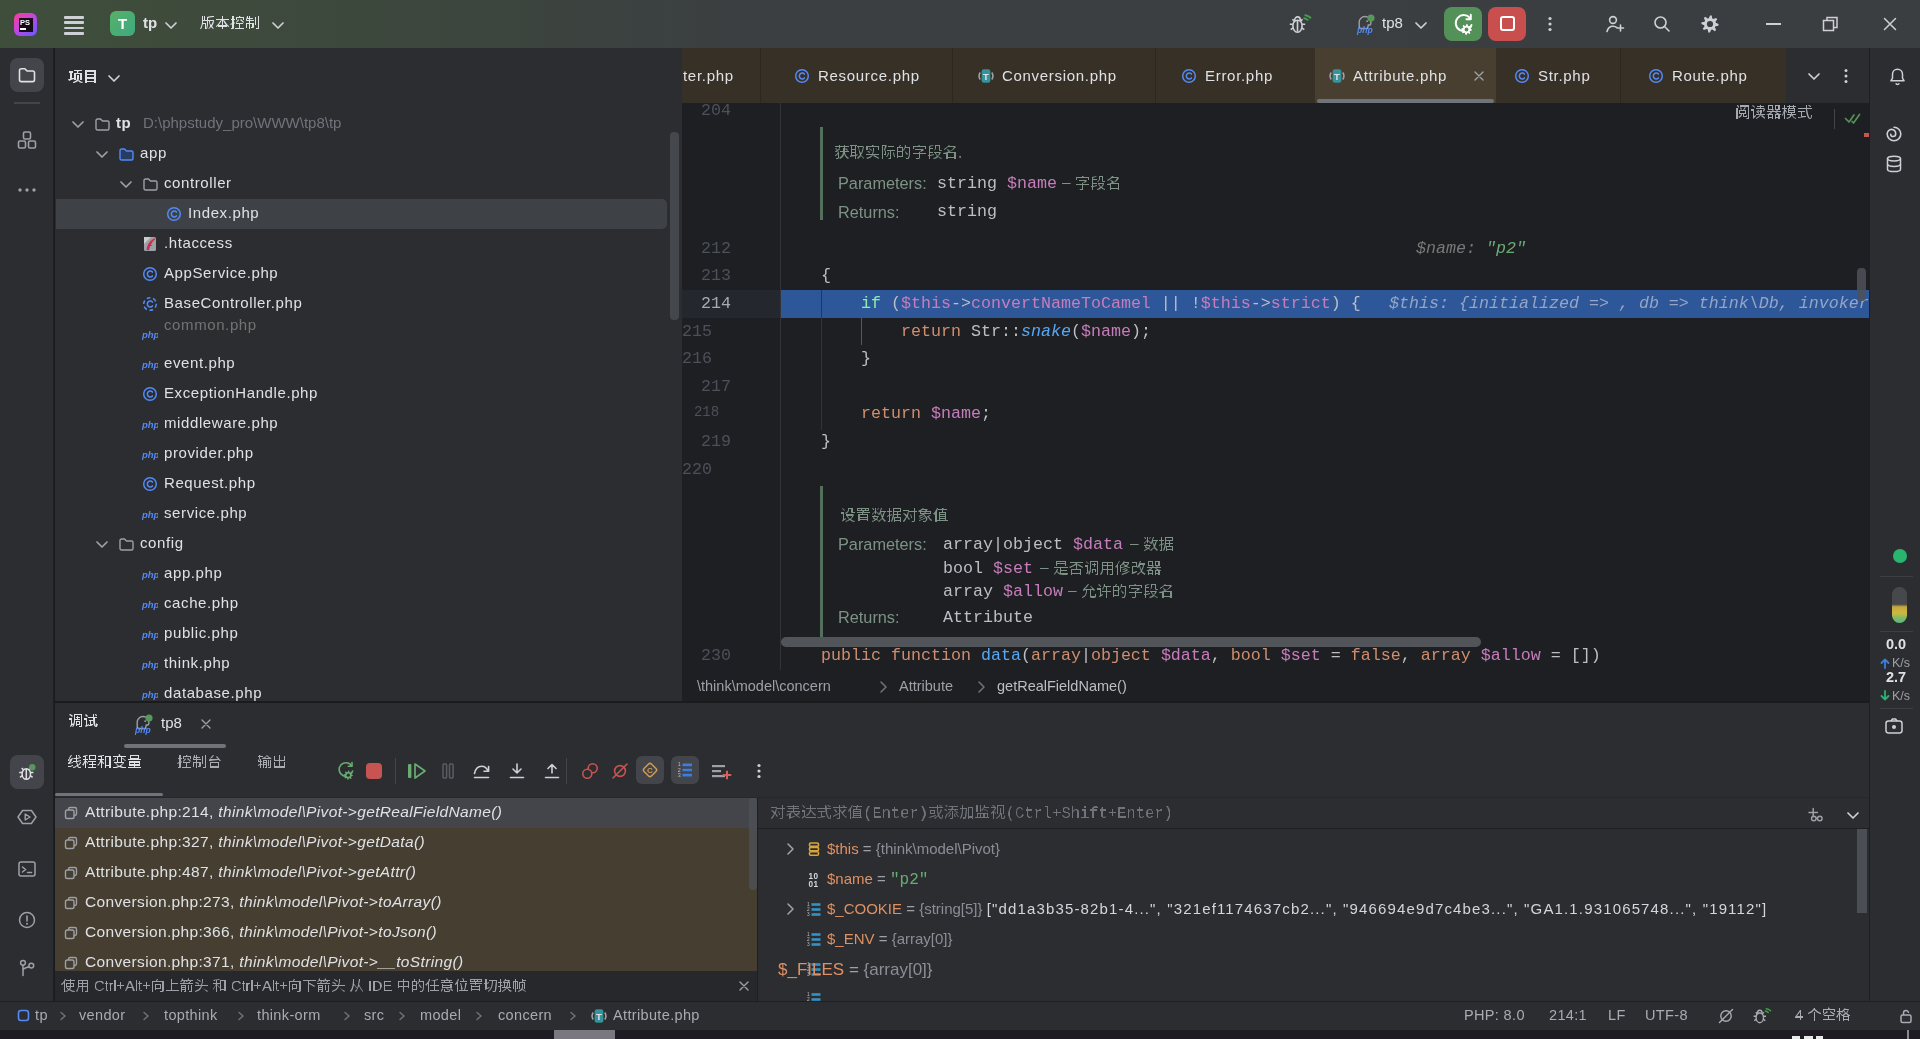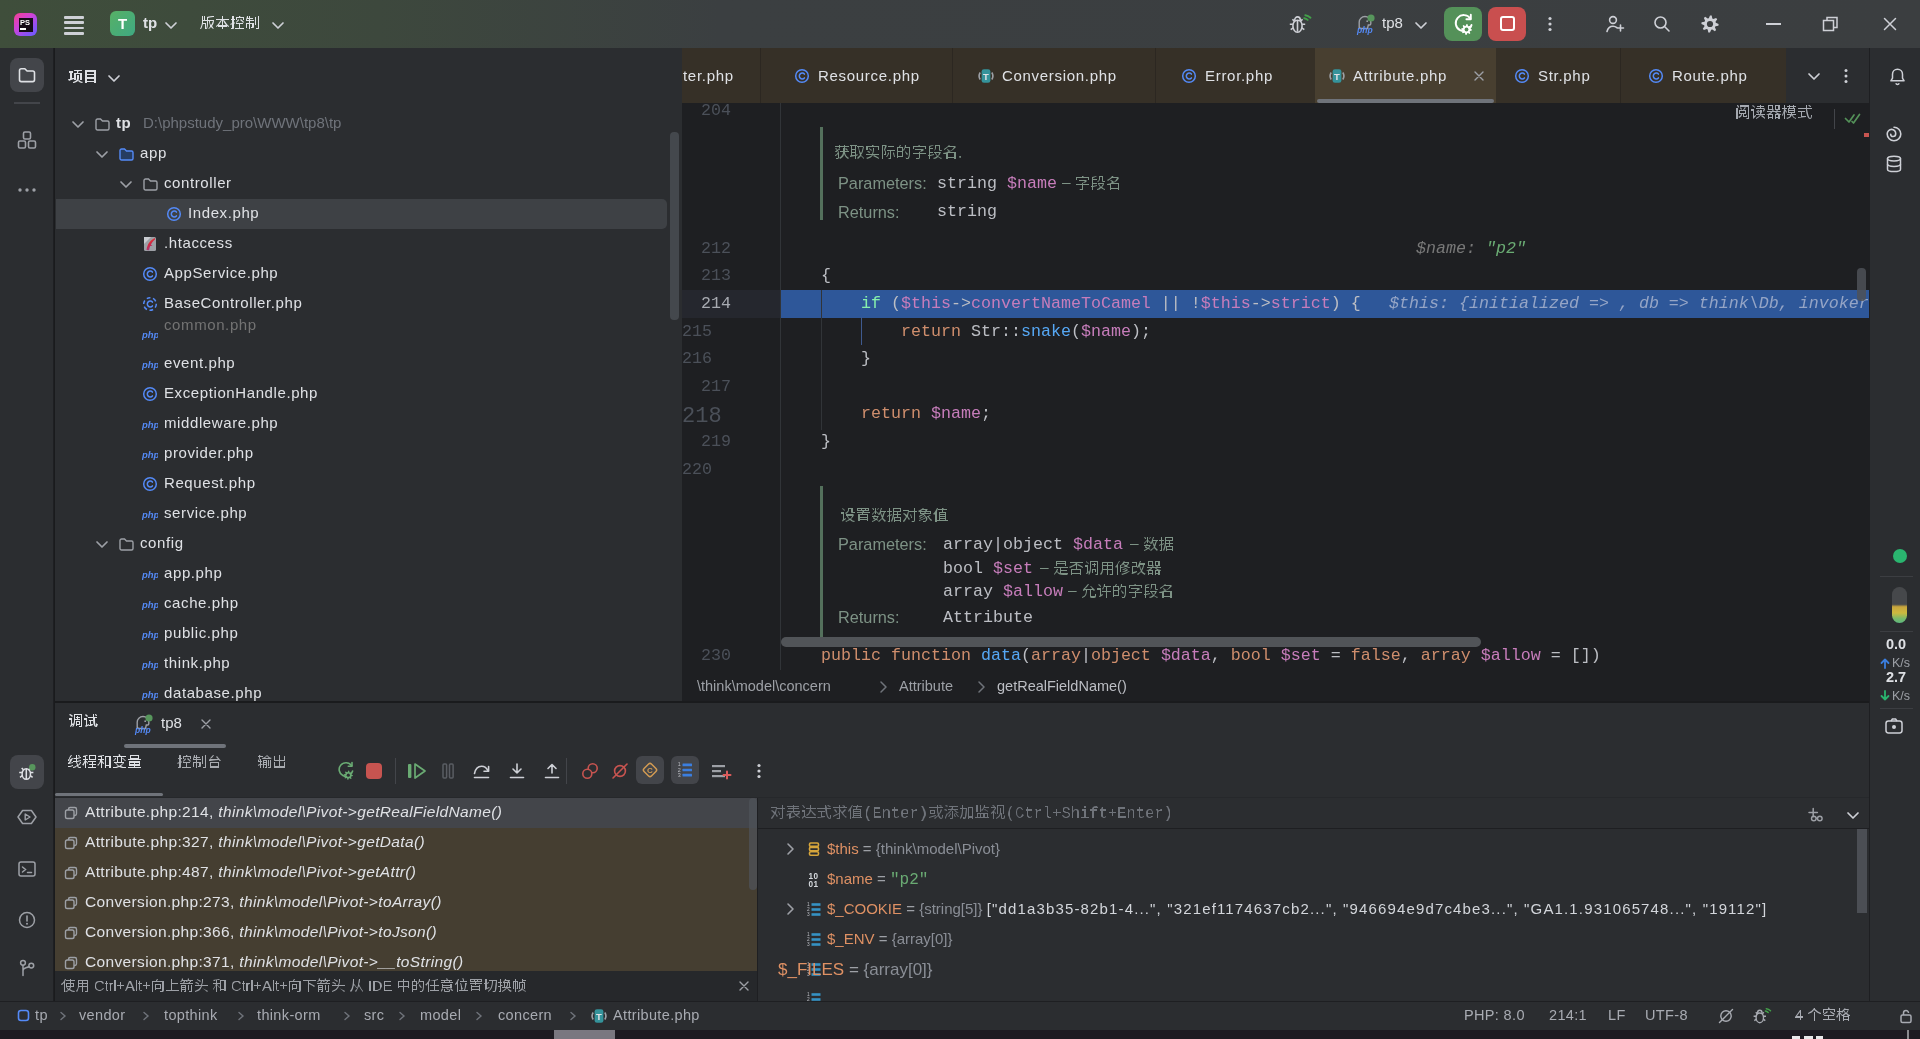--- a/index.html
+++ b/index.html
@@ -419,41 +419,41 @@
 <div class="abs" style="left:781px;top:290.4px;width:1088px;height:27.6px;background:#2e5799"></div>
 <div class="abs" style="left:821px;top:290px;width:1px;height:140px;background:#313438"></div>
 <div class="abs" style="left:861px;top:317px;width:1px;height:28px;background:#3f5a8f"></div>
 <div class="abs mono" style="left:682px;top:100.7px;width:49px;font-size:16.66px;color:#4b5059;text-align:right;white-space:pre">204</div>
 <div class="abs mono" style="left:682px;top:238.7px;width:49px;font-size:16.66px;color:#4b5059;text-align:right;white-space:pre">212</div>
 <div class="abs mono" style="left:682px;top:266.3px;width:49px;font-size:16.66px;color:#4b5059;text-align:right;white-space:pre">213</div>
 <div class="abs mono" style="left:682px;top:293.9px;width:49px;font-size:16.66px;color:#a7aab1;text-align:right;white-space:pre">214</div>
 <div class="abs mono" style="left:682px;top:321.5px;width:49px;font-size:16.66px;color:#4b5059;text-align:left;white-space:pre">215</div>
 <div class="abs mono" style="left:682px;top:349.1px;width:49px;font-size:16.66px;color:#4b5059;text-align:left;white-space:pre">216</div>
 <div class="abs mono" style="left:682px;top:376.7px;width:49px;font-size:16.66px;color:#4b5059;text-align:right;white-space:pre">217</div>
-<div class="abs mono" style="left:682px;top:404.3px;width:49px;font-size:22px;color:#4b5059;text-align:left;white-space:pre">218</div>
+<div class="abs mono" style="left:682px;top:404.3px;width:49px;font-size:14px;color:#4b5059;text-align:center;white-space:pre">218</div>
 <div class="abs mono" style="left:682px;top:431.9px;width:49px;font-size:16.66px;color:#4b5059;text-align:right;white-space:pre">219</div>
 <div class="abs mono" style="left:682px;top:459.5px;width:49px;font-size:16.66px;color:#4b5059;text-align:left;white-space:pre">220</div>
 <div class="abs mono" style="left:682px;top:646.4px;width:49px;font-size:16.66px;color:#4b5059;text-align:right;white-space:pre">230</div>
 <div class="abs" style="left:820px;top:127px;width:2.6px;height:93px;background:#54705c"></div>
 <div class="abs" style="left:834px;top:144px"><svg width="128" height="19" viewBox="0 0 128 19" style="display:inline-block;vertical-align:0px;overflow:visible" xmlns="http://www.w3.org/2000/svg">
         <path fill="#7d9285" d="M11 5C12 6 13 6 13 7L14 6C14 6 13 5 12 4ZM9 4V7L9 7H6V8H9C9 10 8 12 5 14C6 14 6 15 6 15C9 13 10 12 10 10C11 12 12 14 14 15C14 15 15 14 15 14C13 13 11 11 11 8H15V7H11V7V4ZM10 1V2H6V1H5V2H1V3H5V4H6V3H10V4H11V3H15V2H11V1ZM5 4C5 5 4 5 4 6C3 5 3 5 2 4L1 5C2 5 3 6 3 6C2 7 1 7 1 8C1 8 1 8 1 8C2 8 3 8 4 7C4 8 4 8 4 8C3 10 2 11 1 11C1 11 1 12 1 12C2 12 3 11 4 10L4 10C4 12 4 13 4 14C4 14 4 14 3 14C3 14 2 14 2 14C2 14 2 14 2 15C3 15 3 15 4 15C4 15 4 15 5 14C5 14 5 12 5 10C5 9 5 8 4 6C5 6 6 6 6 5Z M29 3C28 6 28 8 27 9C26 8 25 6 25 3ZM23 2V3H24C25 6 25 9 26 11C25 12 24 13 23 14C23 14 24 15 24 15C25 14 26 13 27 12C28 13 29 14 30 15C30 14 30 14 30 14C29 13 28 12 27 11C29 9 29 6 30 3L29 2L29 2ZM16 12 16 13 21 12V15H22V12L24 11L23 10L22 11V2H23V1H16V2H17V11ZM18 2H21V5H18ZM18 6H21V8H18ZM18 9H21V11L18 11Z M39 12C41 13 43 14 45 15L45 14C44 13 42 12 40 11ZM35 5C36 6 37 6 37 7L38 6C37 5 36 5 35 4ZM33 7C34 8 35 9 36 9L36 8C36 8 35 7 34 7ZM32 2V6H34V3H44V6H45V2H40C40 2 39 1 39 1L38 1C38 1 38 2 38 2ZM32 10V11H38C37 12 35 13 32 14C33 14 33 15 33 15C36 14 38 13 39 11H45V10H39C40 8 40 6 40 4H39C39 6 39 8 38 10Z M54 2V3H60V2ZM59 9C59 10 60 12 60 13L61 13C61 12 60 10 60 8ZM54 8C54 10 53 12 52 13C52 13 53 13 53 13C54 12 55 10 55 9ZM48 1V15H49V2H51C51 3 50 5 50 6C51 7 51 8 51 9C51 9 51 10 51 10C51 10 51 10 51 10C50 10 50 10 50 10C50 10 50 11 50 11C50 11 51 11 51 11C51 11 52 11 52 11C52 11 52 10 52 9C52 8 52 7 51 6C52 4 52 3 53 2L52 1L52 1ZM53 6V7H56V13C56 14 56 14 56 14C56 14 55 14 54 14C54 14 55 15 55 15C56 15 56 15 57 15C57 14 57 14 57 13V7H61V6Z M71 7C71 8 72 10 73 11L74 10C73 9 72 8 71 7ZM66 1C66 1 65 2 65 3H63V14H64V13H69V3H66C66 2 67 2 67 1ZM64 4H68V7H64ZM64 12V8H68V12ZM71 1C71 3 70 5 69 6C69 6 70 7 70 7C70 6 71 5 71 4H75C75 10 75 13 74 13C74 13 74 14 74 14C73 14 72 14 71 13C72 14 72 14 72 15C73 15 74 15 74 15C75 15 75 14 75 14C76 13 76 11 76 4C76 4 76 3 76 3H72C72 2 72 2 72 1Z M85 8V9H79V10H85V13C85 14 85 14 84 14C84 14 83 14 82 14C82 14 82 15 82 15C84 15 85 15 85 15C86 14 86 14 86 13V10H92V9H86V8C87 8 89 7 90 6L89 5L89 5H81V6H87C87 7 86 8 85 8ZM84 1C84 1 85 2 85 2H79V5H80V3H91V5H92V2H86C86 2 86 1 85 1Z M101 1V3C101 4 101 6 100 7C100 7 100 7 100 7C102 6 102 4 102 3V2H105V5C105 6 105 7 106 7C106 7 107 7 107 7C107 7 108 7 108 6C108 6 108 6 108 6C108 6 107 6 107 6C107 6 106 6 106 6C106 6 106 6 106 5V1ZM100 8V9H101L101 9C101 10 102 11 103 12C102 13 100 14 99 14C99 14 100 15 100 15C101 15 103 14 104 13C105 14 106 14 107 15C107 15 108 14 108 14C107 14 105 13 104 12C106 11 106 10 107 8L106 8L106 8ZM102 9H105C105 10 104 11 104 12C103 11 102 10 102 9ZM95 2V11L94 11L94 12L95 12V15H96V12L100 11L100 10L96 11V9H99V8H96V5H99V4H96V3C97 2 99 2 100 1L99 1C98 1 96 2 95 2Z M113 5C113 6 114 7 115 7C113 8 111 9 109 9C109 10 110 10 110 10C111 10 112 10 112 10V15H114V14H120V15H122V8H115C118 7 120 5 122 3L121 2L121 2H115C115 2 116 1 116 1L115 1C114 2 112 4 110 5C110 5 110 6 110 6C112 5 113 4 114 3H120C119 5 118 6 116 7C115 6 114 5 113 5ZM120 13H114V9H120Z M126 14C127 14 127 13 127 13C127 12 127 12 126 12C126 12 125 12 125 13C125 13 126 14 126 14Z"></path>
       </svg></div>
 <div class="abs" style="left:838px;top:174px;font-size:16.3px;color:#7d9285">Parameters:</div>
 <div class="abs mono" style="left:937px;top:173.7px;font-size:16.66px;color:#bcbec4;white-space:pre"><span style="color:#bcbec4">string </span><span style="color:#c77dbb">$name</span></div>
 <div class="abs" style="left:1062px;top:173px;font-size:15.5px;color:#7d9285">–</div>
 <div class="abs" style="left:1075px;top:175px"><svg width="46" height="19" viewBox="0 0 46 19" style="display:inline-block;vertical-align:0px;overflow:visible" xmlns="http://www.w3.org/2000/svg">
         <path fill="#7d9285" d="M7 8V9H1V10H7V13C7 14 7 14 7 14C6 14 5 14 4 14C5 14 5 15 5 15C6 15 7 15 8 15C8 14 8 14 8 13V10H14V9H8V8C10 8 11 7 12 6L11 5L11 5H4V6H10C9 7 8 8 7 8ZM7 1C7 1 7 2 7 2H1V5H2V3H13V5H14V2H9C9 2 8 1 8 1Z M24 1V3C24 4 24 6 22 7C22 7 23 7 23 7C25 6 25 4 25 3V2H27V5C27 6 27 7 28 7C29 7 29 7 29 7C30 7 30 7 30 6C30 6 30 6 30 6C30 6 30 6 29 6C29 6 29 6 28 6C28 6 28 6 28 5V1ZM23 8V9H24L23 9C24 10 24 11 25 12C24 13 23 14 22 14C22 14 22 15 22 15C24 15 25 14 26 13C27 14 28 14 30 15C30 15 30 14 30 14C29 14 28 13 27 12C28 11 29 10 29 8L29 8L28 8ZM24 9H28C27 10 27 11 26 12C25 11 25 10 24 9ZM17 2V11L16 11L16 12L17 12V15H18V12L22 11L22 10L18 11V9H22V8H18V5H22V4H18V3C20 2 21 2 22 1L21 1C20 1 19 2 17 2Z M35 5C36 6 37 7 37 7C36 8 34 9 32 9C32 10 32 10 32 10C33 10 34 10 35 10V15H36V14H43V15H44V8H38C41 7 43 5 44 3L43 2L43 2H38C38 2 38 1 39 1L37 1C36 2 35 4 32 5C32 5 33 6 33 6C34 5 36 4 37 3H42C41 5 40 6 39 7C38 6 37 5 36 5ZM43 13H36V9H43Z"></path>
       </svg></div>
 <div class="abs" style="left:838px;top:203px;font-size:16.3px;color:#7d9285">Returns:</div>
 <div class="abs mono" style="left:937px;top:202.2px;font-size:16.66px;color:#bcbec4;white-space:pre"><span style="color:#bcbec4">string</span></div>
 <div class="abs mono" style="left:1416px;top:238.7px;font-size:16.66px;font-style:italic;color:#787878;white-space:pre">$name: <span style="color:#6aab73">"p2"</span></div>
 <div class="abs mono" style="left:781px;top:266.3px;font-size:16.66px;color:#bcbec4;white-space:pre">    {</div>
 <div class="abs mono" style="left:781px;top:293.9px;font-size:16.66px;color:#bcbec4;white-space:pre">        <span style="color:#86efac">if</span> (<span style="color:#c77dbb">$this</span>-&gt;<span style="color:#c77dbb">convertNameToCamel</span> || !<span style="color:#c77dbb">$this</span>-&gt;<span style="color:#c77dbb">strict</span>) {</div>
 <div class="abs" style="left:1389px;top:293.9px;width:480px;height:22px;overflow:hidden"><span class="mono" style="font-size:16.66px;font-style:italic;color:#95a5c6;white-space:pre">$this: {initialized =&gt; , db =&gt; think\Db, invokers</span></div>
-<div class="abs mono" style="left:781px;top:321.5px;font-size:16.66px;color:#bcbec4;white-space:pre">            <span style="color:#cf8e6d">return</span> Str::<span style="color:#56a8f5;">snake</span>(<span style="color:#c77dbb">$name</span>);</div>
+<div class="abs mono" style="left:781px;top:321.5px;font-size:16.66px;color:#bcbec4;white-space:pre">            <span style="color:#cf8e6d">return</span> Str::<span style="color:#56a8f5;font-style:italic">snake</span>(<span style="color:#c77dbb">$name</span>);</div>
 <div class="abs mono" style="left:781px;top:349.1px;font-size:16.66px;color:#bcbec4;white-space:pre">        }</div>
 <div class="abs mono" style="left:781px;top:404.3px;font-size:16.66px;color:#bcbec4;white-space:pre">        <span style="color:#cf8e6d">return</span> <span style="color:#c77dbb">$name</span>;</div>
 <div class="abs mono" style="left:781px;top:431.9px;font-size:16.66px;color:#bcbec4;white-space:pre">    }</div>
 <div class="abs" style="left:820px;top:486px;width:2.6px;height:151px;background:#54705c"></div>
 <div class="abs" style="left:840px;top:507px"><svg width="108" height="19" viewBox="0 0 108 19" style="display:inline-block;vertical-align:0px;overflow:visible" xmlns="http://www.w3.org/2000/svg">
         <path fill="#7d9285" d="M2 2C3 2 4 3 4 4L5 3C5 3 3 2 3 1ZM1 5V7H3V12C3 13 2 13 2 14C2 14 3 14 3 15C3 14 3 14 6 12C6 12 6 11 6 11L4 12V5ZM8 1V3C8 4 7 5 5 6C5 6 6 7 6 7C8 6 9 4 9 3V2H11V5C11 6 12 6 13 6C13 6 14 6 14 6C14 6 15 6 15 6C15 6 15 6 15 5C14 5 14 5 14 5C14 5 13 5 13 5C13 5 13 5 13 5V1ZM12 9C12 10 11 11 10 12C9 11 8 10 8 9ZM6 7V9H7L7 9C7 10 8 11 9 12C8 13 7 14 5 14C6 14 6 15 6 15C7 14 9 14 10 13C11 14 13 15 14 15C14 15 15 14 15 14C13 14 12 13 11 12C12 11 13 10 14 8L13 7L13 7Z M26 2H28V3H26ZM22 2H25V3H22ZM18 2H21V3H18ZM18 7V14H16V14H30V14H28V7H23L23 6H30V5H24L24 4H29V1H17V4H23L22 5H17V6H22L22 7ZM20 14V13H27V14ZM20 9H27V10H20ZM20 9V8H27V9ZM20 11H27V12H20Z M38 1C38 2 37 2 37 3L37 3C38 3 38 2 39 1ZM32 1C33 2 33 3 33 3L34 3C34 2 34 2 33 1ZM37 10C37 10 37 11 36 12C35 11 35 11 34 11C34 10 35 10 35 10ZM33 11C33 12 34 12 35 12C34 13 33 14 32 14C32 14 32 14 32 15C34 14 35 14 36 13C37 13 37 13 37 14L38 13C38 13 37 12 37 12C38 11 38 10 39 9L38 9L38 9H35L36 8L35 8C35 8 34 8 34 9H32V10H34C33 10 33 11 33 11ZM35 1V4H32V4H35C34 5 33 6 32 7C32 7 32 8 32 8C33 7 34 6 35 5V7H36V5C37 6 38 7 38 7L39 6C38 6 37 5 36 4H39V4H36V1ZM41 1C40 3 40 6 38 8C39 8 39 8 39 8C40 8 40 7 40 6C41 8 41 9 42 11C41 12 40 13 38 14C38 14 39 15 39 15C40 14 41 13 42 12C43 13 44 14 45 15C45 14 46 14 46 14C45 13 44 12 43 11C44 9 44 7 45 5H46V4H41C41 3 42 2 42 1ZM44 5C43 6 43 8 42 9C42 8 41 6 41 5Z M54 10V15H55V14H60V15H61V10H58V8H61V7H58V5H61V1H53V6C53 8 52 12 51 14C51 14 52 15 52 15C53 13 54 10 54 8H57V10ZM54 2H60V4H54ZM54 5H57V7H54L54 6ZM55 13V11H60V13ZM49 1V4H47V5H49V8C48 8 48 9 47 9L47 10L49 9V13C49 14 49 14 49 14C49 14 48 14 47 14C48 14 48 14 48 15C49 15 49 15 50 15C50 14 50 14 50 13V9L52 8L52 7L50 8V5H52V4H50V1Z M70 8C71 9 71 10 71 11L72 11C72 10 71 8 71 7ZM63 7C64 7 65 8 66 10C65 11 64 13 63 14C63 14 63 15 64 15C65 14 66 12 67 10C68 11 68 12 69 13L70 12C69 11 68 10 68 9C68 8 69 5 69 3L68 3L68 3H63V4H68C68 5 67 7 67 8C66 7 65 7 64 6ZM74 1V4H69V5H74V13C74 14 74 14 73 14C73 14 72 14 71 14C72 14 72 15 72 15C73 15 74 15 74 15C75 14 75 14 75 13V5H77V4H75V1Z M83 1C82 2 80 3 78 4C79 5 79 5 79 5C79 5 80 5 80 5V7H83C81 8 80 8 79 9C79 9 79 9 79 10C81 9 82 9 83 8C84 8 84 8 84 9C83 10 81 10 79 11C79 11 80 11 80 12C81 11 84 10 85 9C85 10 85 10 86 10C84 11 81 13 79 13C79 13 79 14 79 14C82 13 84 12 86 11C86 12 86 13 86 13C85 14 85 14 84 14C84 14 84 14 83 14C83 14 83 14 83 15C84 15 84 15 85 15C85 15 86 15 86 14C87 14 88 12 87 10L88 10C88 11 90 13 91 14C92 14 92 13 92 13C91 12 89 11 89 9C89 9 90 9 91 8L90 8C89 8 88 9 86 10C86 9 85 8 84 7L84 7H91V4H87C87 3 87 3 88 2L87 2L87 2H83C84 1 84 1 84 1ZM83 3H86C86 3 85 3 85 4H81C82 3 82 3 83 3ZM81 5H85C85 5 84 6 84 6H81ZM86 5H90V6H85C86 6 86 5 86 5Z M102 1C102 1 102 2 102 2H98V3H102C102 4 102 4 102 5H99V13H97V14H108V13H106V5H103C103 4 103 4 103 3H107V2H103L104 1ZM100 13V12H105V13ZM100 8H105V9H100ZM100 7V6H105V7ZM100 10H105V11H100ZM97 1C96 3 95 5 93 7C94 7 94 8 94 8C95 7 95 7 95 6V15H97V5C97 3 98 2 98 1Z"></path>
       </svg></div>
 <div class="abs" style="left:838px;top:535px;font-size:16.3px;color:#7d9285">Parameters:</div>
 <div class="abs mono" style="left:943px;top:534.7px;font-size:16.66px;color:#bcbec4;white-space:pre"><span style="color:#bcbec4">array|object </span><span style="color:#c77dbb">$data</span></div>
 <div class="abs" style="left:1130px;top:534px;font-size:15.5px;color:#7d9285">–</div>

